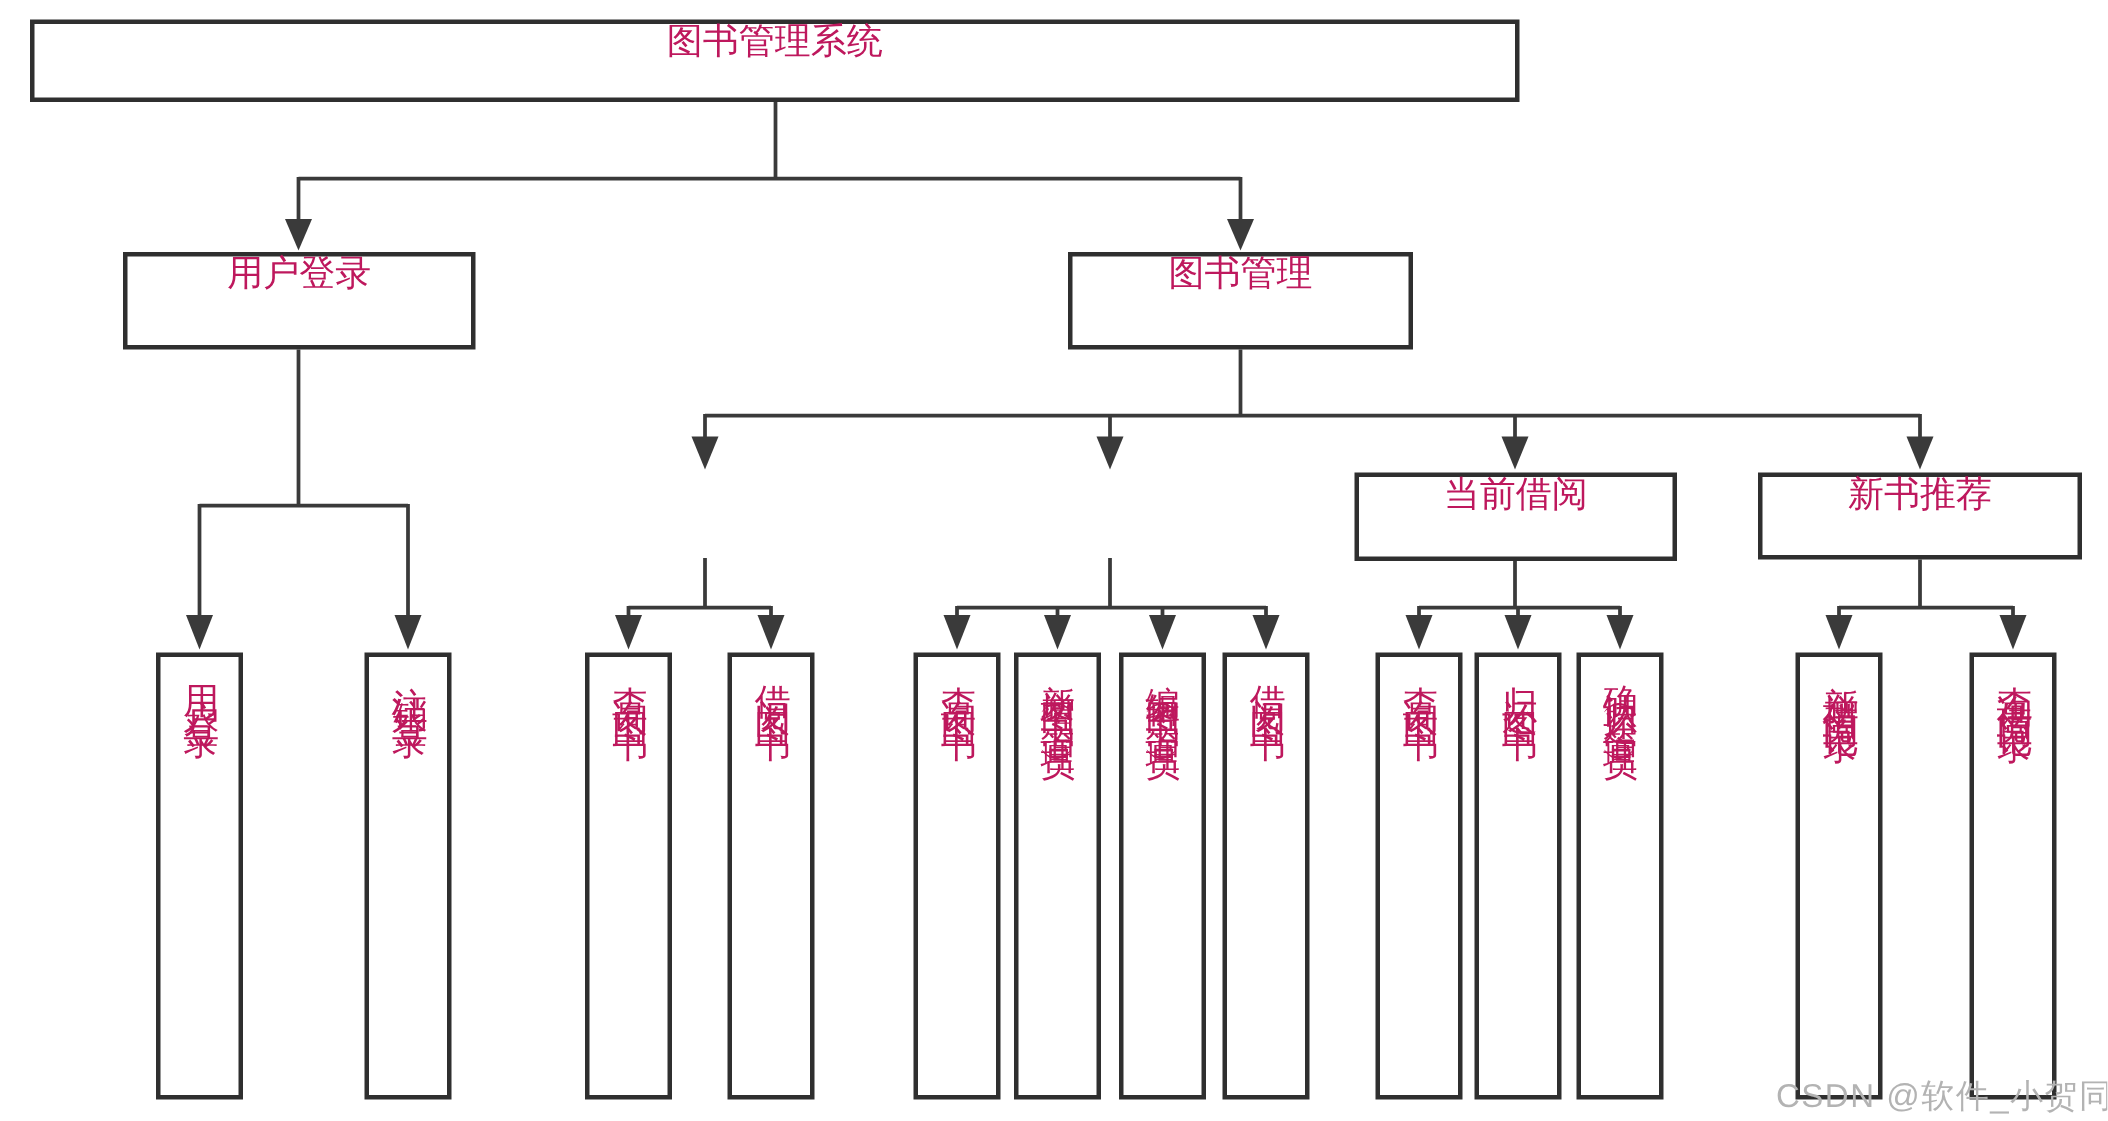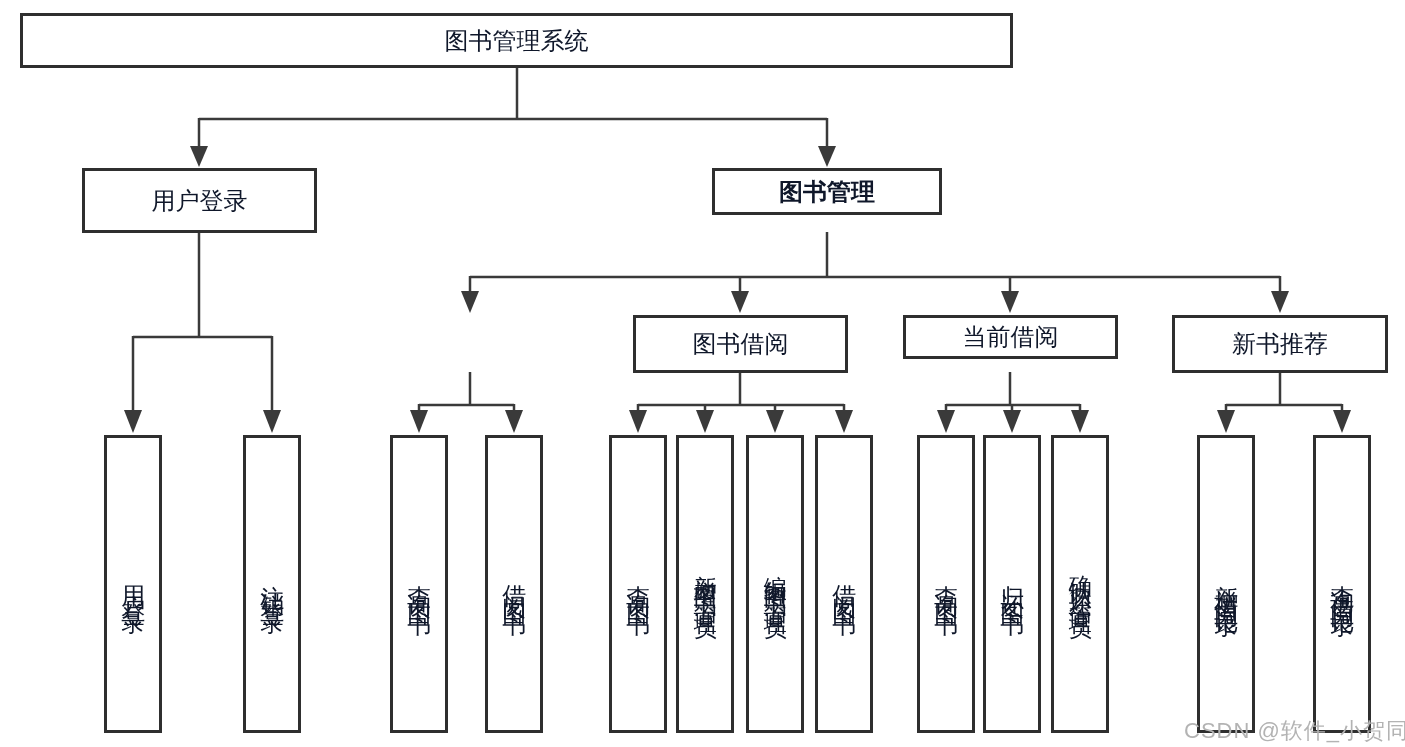--- a/index.html
+++ b/index.html
@@ -6,22 +6,22 @@
   .canvas {
     position:relative; width:1405px; height:747px; background:#ffffff;
     font-family:"Liberation Sans", sans-serif; overflow:hidden;
   }
   .connector-svg { position:absolute; left:0; top:0; width:1405px; height:747px; }
   .connector-svg line { stroke:#3a3a3a; stroke-width:2.5; }
   .connector-svg polygon { fill:#3a3a3a; }
   .box {
     position:absolute; box-sizing:border-box;
     border:3px solid #2f2f2f; background:#ffffff;
-    display:flex; align-items:center; justify-content:center;
-    color:#0f172a; font-size:24px; line-height:1; white-space:nowrap;
+    display:flex; justify-content:center;
+    color:#be185d; font-size:24px; line-height:1; white-space:nowrap;
   }
   .leaf { font-size:24px; }
   .leaf .vtext {
     writing-mode:vertical-rl; text-orientation:mixed;
     display:block; line-height:1.1;
   }
   .t4 { letter-spacing:9px; }
   .t6 { letter-spacing:6px; }
   .t9 { letter-spacing:6px; font-size:23px; }
   .watermark {
@@ -96,28 +96,25 @@
     <polygon points="1333,410 1351,410 1342,433"></polygon>
   </svg>
 
   <div class="box" style="left:20px; top:13px; width:993px; height:55px;">
     <span>图书管理系统</span>
   </div>
 
   <div class="box" style="left:82px; top:168px; width:235px; height:65px;">
     <span>用户登录</span>
   </div>
-  <div class="box" style="left:712px; top:168px; width:230px; height:47px;font-weight:bold;">
+  <div class="box" style="left:712px; top:168px; width:230px; height:65px;">
     <span>图书管理</span>
   </div>
 
-  <div class="box" style="left:633px; top:315px; width:215px; height:58px;">
-    <span>图书借阅</span>
-  </div>
-  <div class="box" style="left:903px; top:315px; width:215px; height:44px;">
+  <div class="box" style="left:903px; top:315px; width:215px; height:59px;">
     <span>当前借阅</span>
   </div>
   <div class="box" style="left:1172px; top:315px; width:216px; height:58px;">
     <span>新书推荐</span>
   </div>
 
   <div class="box leaf" style="left:104px; top:435px; width:58px; height:298px;">
     <span class="vtext t4">用户登录</span>
   </div>
   <div class="box leaf" style="left:243px; top:435px; width:58px; height:298px;">

